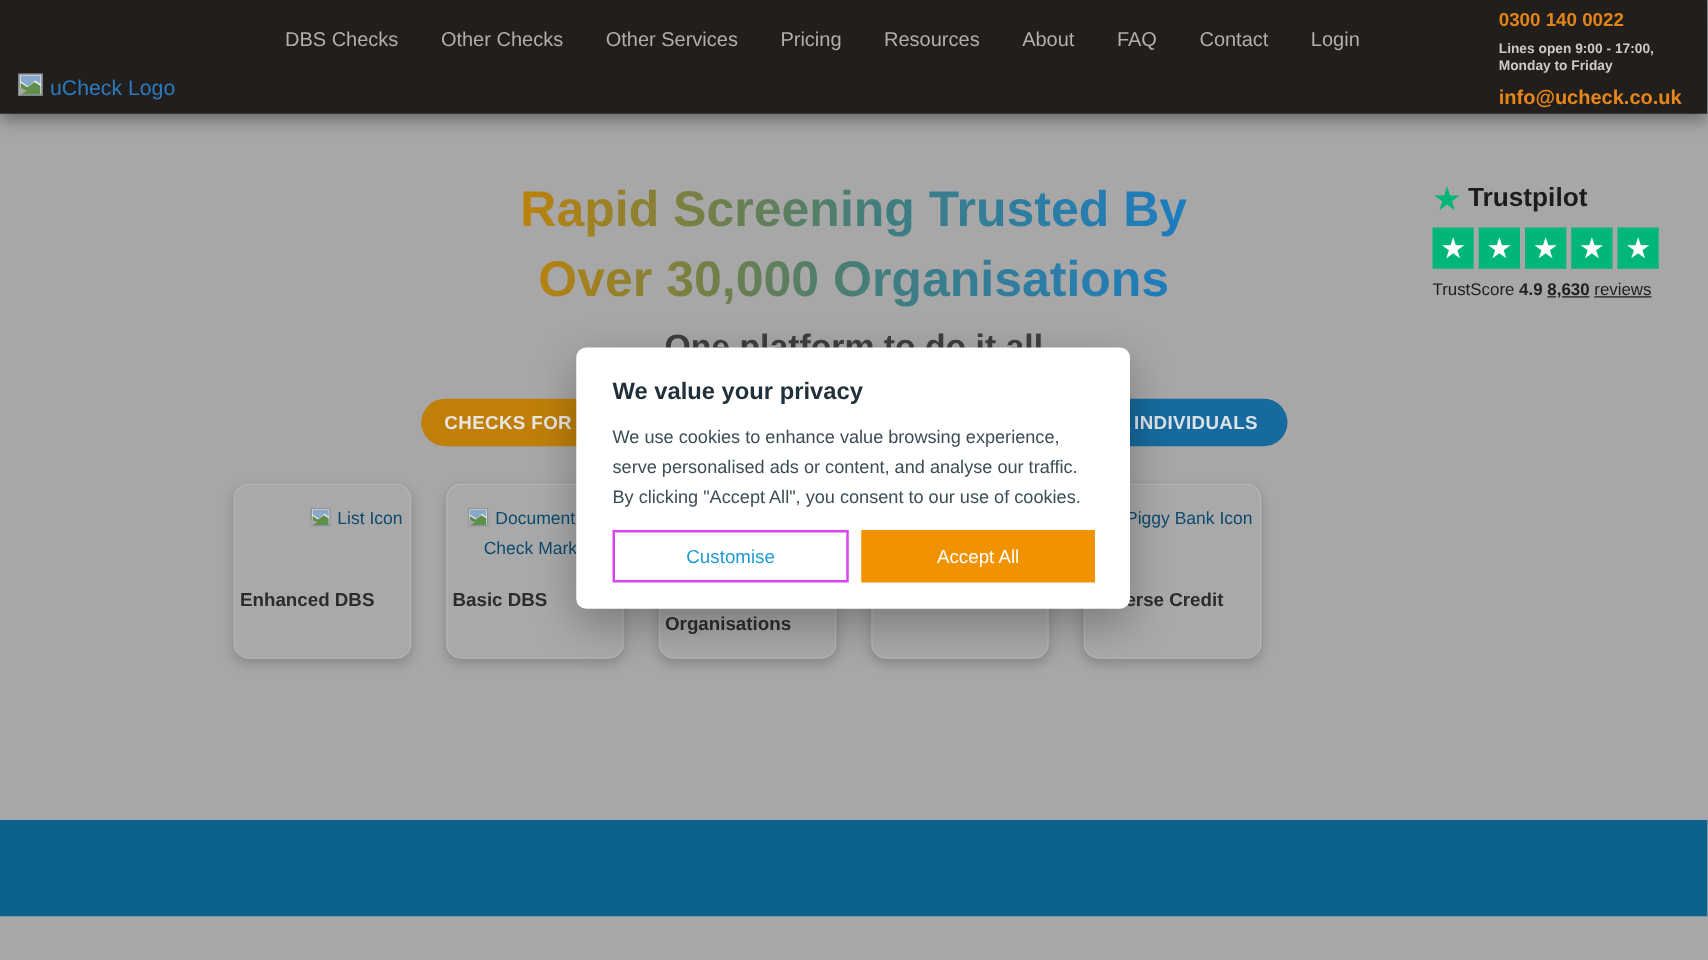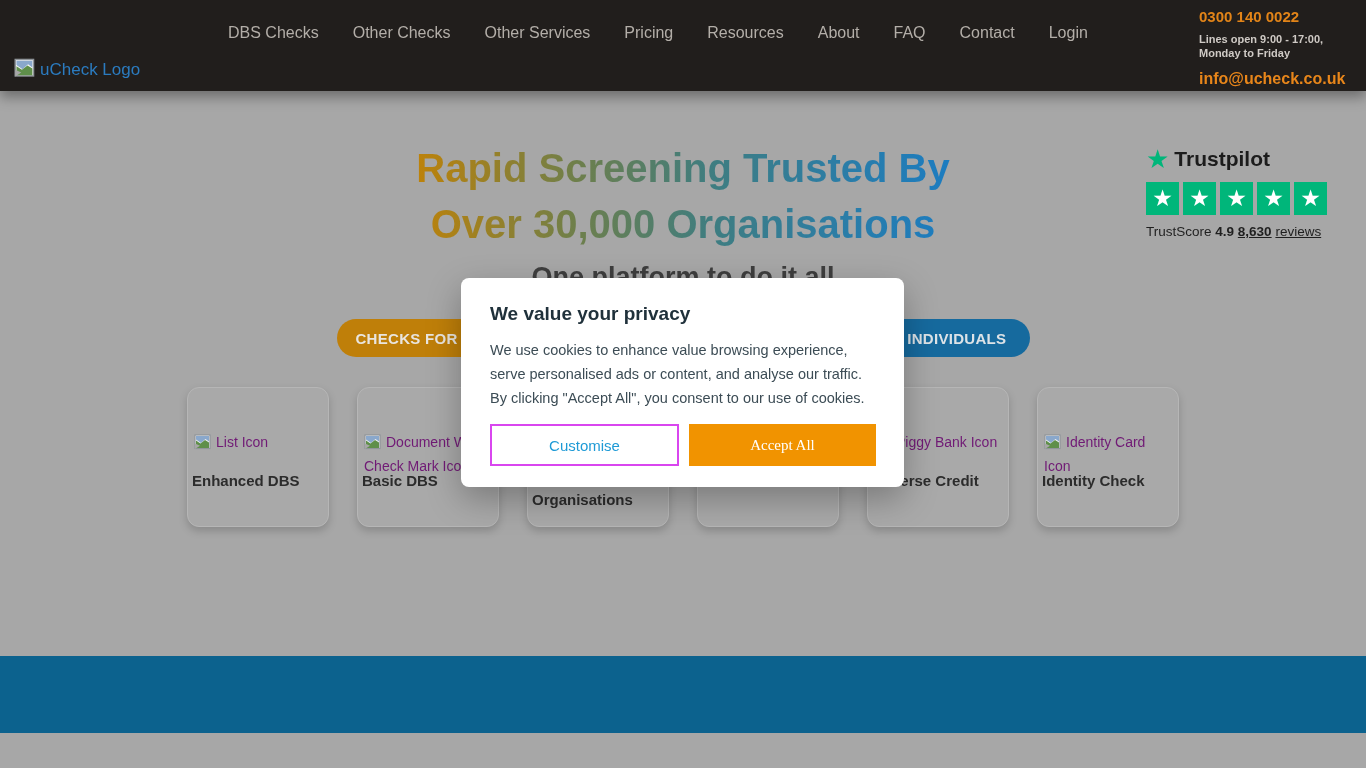--- a/index.html
+++ b/index.html
@@ -53,22 +53,22 @@
   .tp-score .u { text-decoration:underline; }
 
   
   .cards { position:absolute; left:187px; top:387px; display:flex; gap:28px; }
   .card {
     position:relative; width:142px; height:140px; border-radius:12px;
     background:#a9a9a9; border:1px solid #b6b6b6;
     box-shadow:0 4px 9px rgba(0,0,0,0.18); cursor:pointer;
   }
   .card-alt {
-    position:absolute; left:6px; right:6px; top:16px; text-align:left;
-    font-size:14px; color:#701a75; line-height:21px;margin-top:28px;
+    position:absolute; left:6px; right:6px; top:16px; text-align:right;
+    font-size:14px; color:#0c4a6e; line-height:21px;
   }
   .card-alt .bimg { vertical-align:-3px; margin-right:4px; }
   .card-label {
     position:absolute; left:4px; right:4px; top:83px; text-align:left;
     font-size:15px; font-weight:bold; color:#2c2c2c; line-height:19px;
   }
   .card-label .spacer { display:block; height:19px; }
 
   
   .modal {
@@ -78,21 +78,21 @@
   }
   .modal-title { font-size:19px; font-weight:bold; color:#20313b; }
   .modal-body { margin-top:13px; font-size:14.5px; color:#3c4c55; line-height:24px; }
   .modal-actions { display:flex; gap:10px; margin-top:14px; }
   .btn-customise {
     width:189px; height:42px; background:#ffffff; border:2px solid #d946ef;
     color:#1e9ad6; font-size:15px; font-family:"Liberation Sans", sans-serif; cursor:pointer;
   }
   .btn-accept {
     width:187px; height:42px; background:#f19300; border:none;
-    color:#ffffff; font-size:15px; font-family:Liberation Serif, serif; cursor:pointer;
+    color:#ffffff; font-size:15px; font-family:Liberation Sans, sans-serif; cursor:pointer;
   }
 
   
   .clients {
     position:absolute; left:0; top:656px; width:1366px; height:77px;
     background:#0c628e;
   }
 </style>
 </head>
 <body>
@@ -200,28 +200,20 @@
 
   <div class="card">
     <div class="card-alt">
       <span class="bimg"><svg width="18" height="16" viewBox="0 0 18 16">
             <use href="#broken-img"></use>
           </svg></span><span>Piggy Bank Icon</span>
     </div>
     <div class="card-label">Adverse Credit</div>
   </div>
 
-  <div class="card">
-    <div class="card-alt">
-      <span class="bimg"><svg width="18" height="16" viewBox="0 0 18 16">
-            <use href="#broken-img"></use>
-          </svg></span><span>Identity Card Icon</span>
-    </div>
-    <div class="card-label">Identity Check</div>
-  </div>
 
 </div>
 
 <div class="clients">
   
   
   
   
   
   

